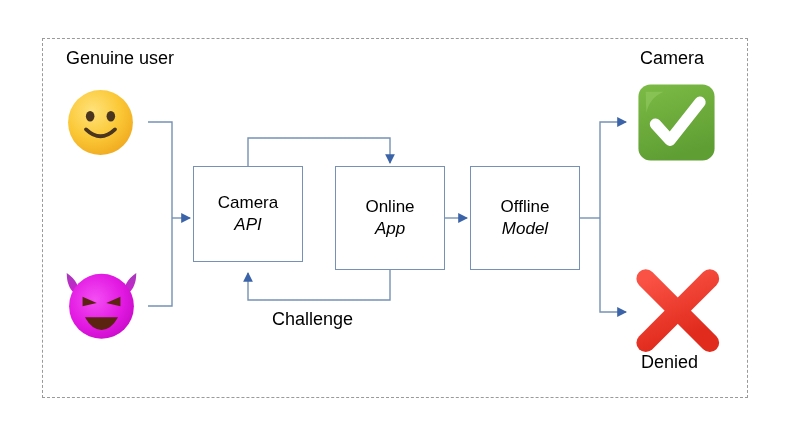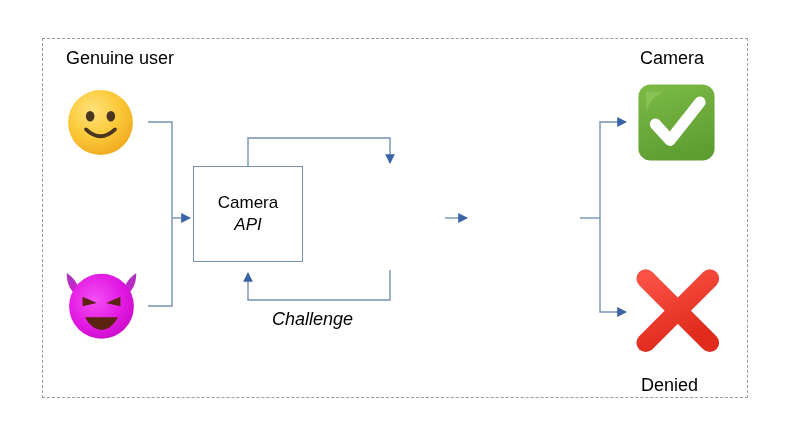--- a/index.html
+++ b/index.html
@@ -51,22 +51,22 @@
 
   .label {
     position: absolute;
     color: #000000;
     font-size: 18px;
     white-space: nowrap;
   }
   #label-genuine   { left: 66px;  top: 48px; }
   #label-malicious { left: 66px;  top: 364px; }
   #label-passed    { left: 640px; top: 48px; }
-  #label-denied    { left: 641px; top: 375px; }
-  #label-challenge { left: 272px; top: 309px; font-style: italic; }
+  #label-denied    { left: 641px; top: 352px; }
+  #label-challenge { left: 272px; top: 309px; }
 
   .emoji-wrap { position: absolute; }
   #emoji-genuine   { left: 66px; top: 88px;  width: 69px; height: 69px; }
   #emoji-malicious { left: 62px; top: 262px; width: 79px; height: 79px; }
   #icon-passed     { left: 634px; top: 82px;  width: 85px; height: 81px; }
   #icon-denied     { left: 630px; top: 268px; width: 92px; height: 89px; }
   .emoji-wrap svg { display: block; width: 100%; height: 100%; }
 </style>
 </head>
 <body>
@@ -173,15 +173,23 @@
       <path d="M 16 12 L 88 84" stroke="url(#gRed)" stroke-width="21" stroke-linecap="round" fill="none"></path>
       <path d="M 88 12 L 16 84" stroke="url(#gRed)" stroke-width="21" stroke-linecap="round" fill="none"></path>
     </svg>
   </div>
 
   <div class="node-box" id="box-camera">
     <span>Camera</span>
     <span class="line2">API</span>
   </div>
 
+  <div class="node-box" id="box-online">
+    <span>Online</span>
+    <span class="line2">App</span>
+  </div>
 
+  <div class="node-box" id="box-offline">
+    <span>Offline</span>
+    <span class="line2">Model</span>
+  </div>
 
 </div>
 
 </body></html>

